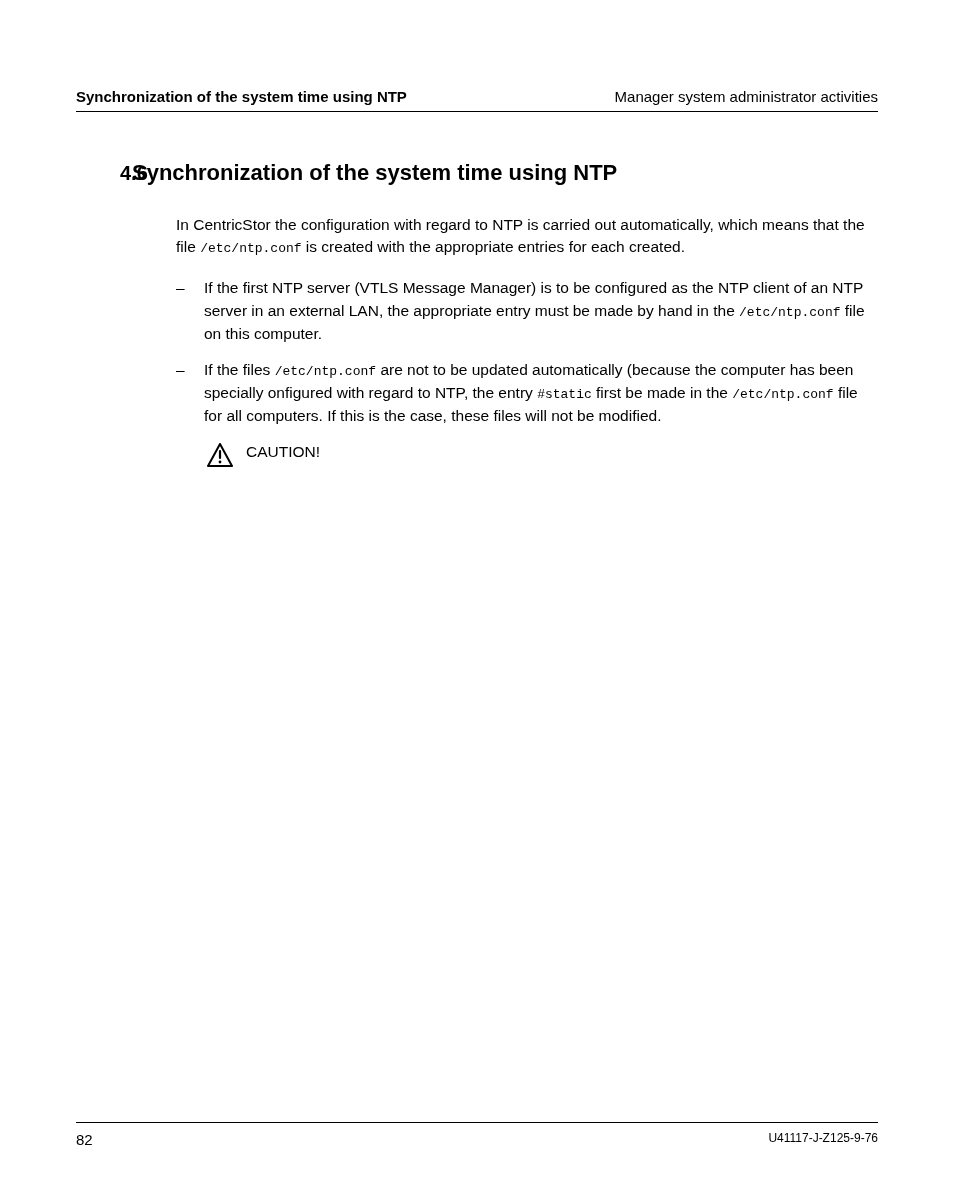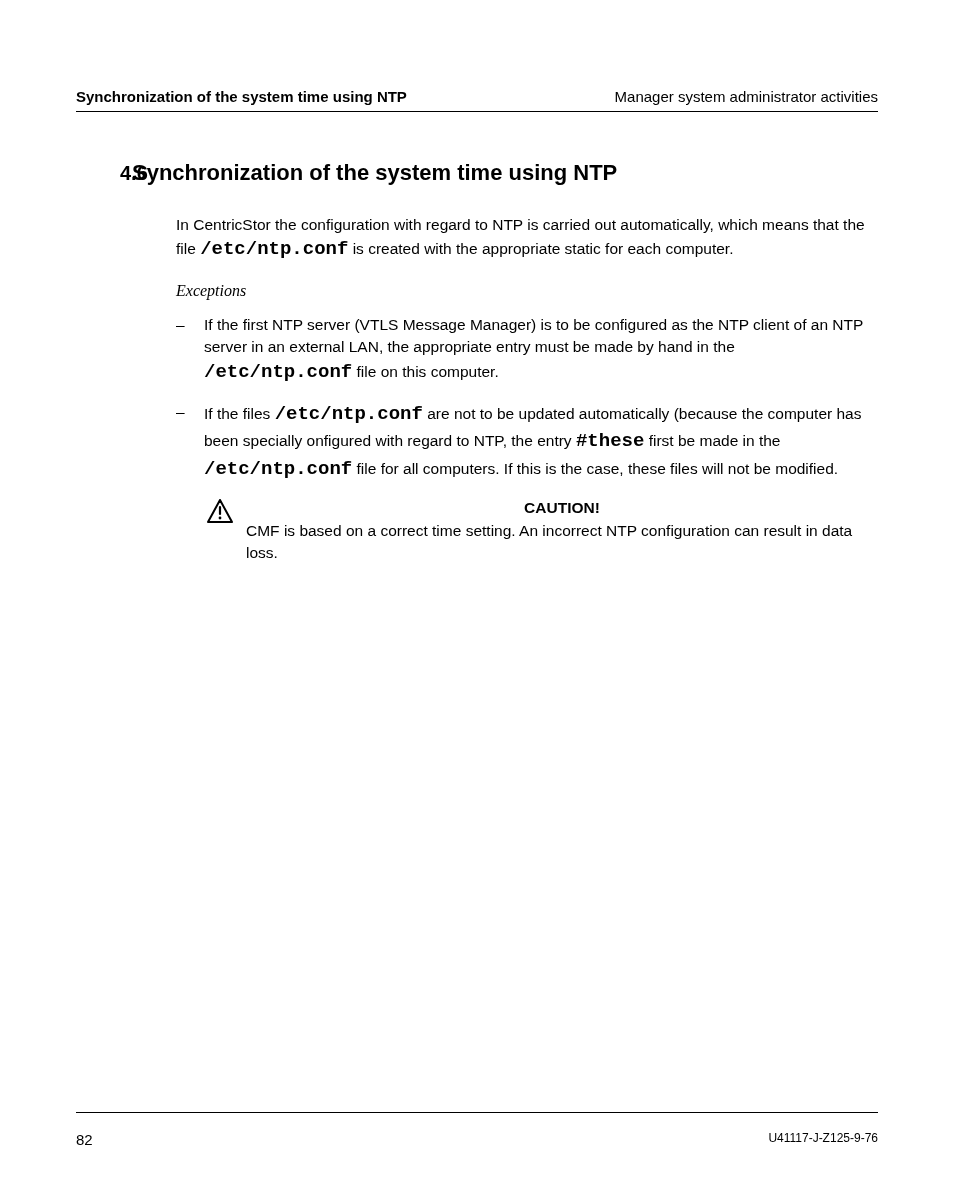--- a/index.html
+++ b/index.html
@@ -42,22 +42,21 @@
   .content {
     margin-left: 100px;
   }
   .para {
     font-size: 15.5px;
     line-height: 1.45;
     margin-bottom: 18px;
   }
   .mono {
     font-family: "Courier New", Courier, monospace;
-    font-size: 19px;
-    font-weight: bold;
+    font-size: 13px;
   }
   .exceptions {
     font-style: italic;
     font-family: "Times New Roman", Times, serif;
     font-size: 16px;
     margin-bottom: 14px;
   }
   .bullet-item {
     display: flex;
     font-size: 15.5px;
@@ -80,30 +79,29 @@
     display: flex;
     align-items: flex-start;
     justify-content: center;
     padding-top: 2px;
   }
   .caution-text {
     font-size: 15.5px;
     line-height: 1.45;
   }
   .caution-label {
-    font-weight: bold;
-    text-align: center;
+    font-weight: normal;
   }
   .footer {
     position: absolute;
     bottom: 56px;
     left: 76px;
     right: 76px;
     border-top: 1px solid #000;
-    padding-top: 18px;
+    padding-top: 8px;
     display: flex;
     justify-content: space-between;
     font-size: 13px;
     gap: 16px;
   }
   .footer-left { font-size: 15px; }
   .footer-right { font-size: 12px; }
 </style>
 </head>
 <body>
@@ -114,51 +112,49 @@
 </div>
 
 <div class="section-row">
   <div class="section-number">4.6</div>
   <div class="section-title">Synchronization of the system time using NTP</div>
 </div>
 
 <div class="content">
 
   <p class="para">
-    <span>In CentricStor the configuration with regard to NTP is carried out automatically, which means that the file </span><span class="mono">/etc/ntp.conf</span><span> is created with the appropriate static for each computer.</span>
+    <span>In CentricStor the configuration with regard to NTP is carried out automatically, which means that the file </span><span class="mono">/etc/ntp.conf</span><span> is created with the appropriate entries for each created.</span>
   </p>
 
 
-  <p class="exceptions">Exceptions</p>
 
   <div class="bullet-item">
     <div class="bullet-dash">–</div>
     <div>
       <span>If the first NTP server (VTLS Message Manager) is to be configured as the NTP client of an NTP server in an external LAN, the appropriate entry must be made by hand in the </span><span class="mono">/etc/ntp.conf</span><span> file on this computer.</span>
     </div>
   </div>
 
   <div class="bullet-item">
     <div class="bullet-dash">–</div>
     <div>
-      <span>If the files </span><span class="mono">/etc/ntp.conf</span><span> are not to be updated automatically (because the computer has been specially onfigured with regard to NTP, the entry </span><span class="mono">#these</span><span> first be made in the </span><span class="mono">/etc/ntp.conf</span><span> file for all computers. If this is the case, these files will not be modified.</span>
+      <span>If the files </span><span class="mono">/etc/ntp.conf</span><span> are not to be updated automatically (because the computer has been specially onfigured with regard to NTP, the entry </span><span class="mono">#static</span><span> first be made in the </span><span class="mono">/etc/ntp.conf</span><span> file for all computers. If this is the case, these files will not be modified.</span>
     </div>
   </div>
 
   <div class="caution-block">
     <div class="caution-icon">
       <svg width="26" height="24" viewBox="0 0 26 24">
         <path d="M13 1 L25 23 L1 23 Z" fill="none" stroke="#000" stroke-width="2" stroke-linejoin="round"></path>
         <line x1="13" y1="8" x2="13" y2="15" stroke="#000" stroke-width="2.2" stroke-linecap="round"></line>
         <circle cx="13" cy="19" r="1.4" fill="#000"></circle>
       </svg>
     </div>
     <div class="caution-text">
       <div class="caution-label">CAUTION!</div>
-      <div>CMF is based on a correct time setting. An incorrect NTP configuration can result in data loss.</div>
     </div>
   </div>
 
 </div>
 
 <div class="footer">
   <div class="footer-left">82</div>
   <div class="footer-right">U41117-J-Z125-9-76</div>
 </div>
 

